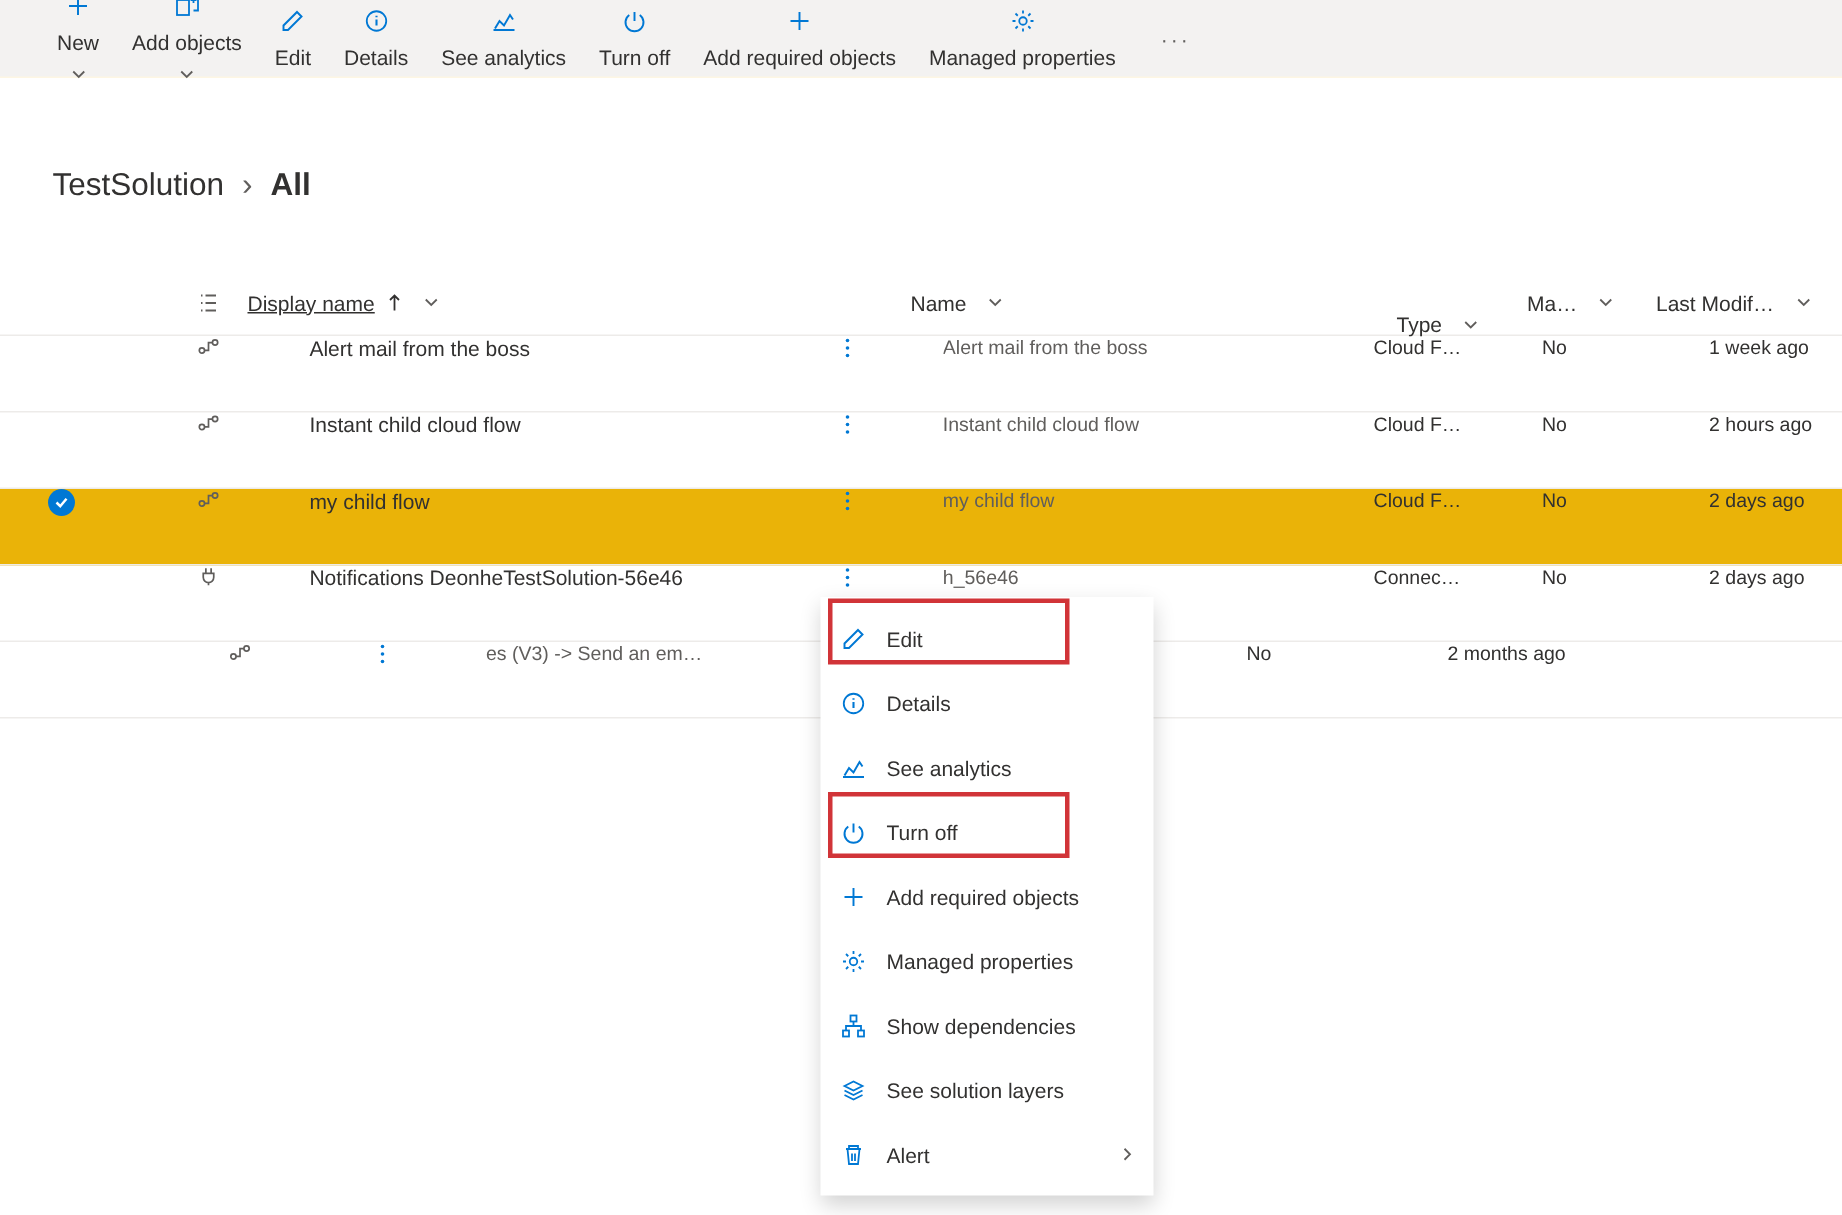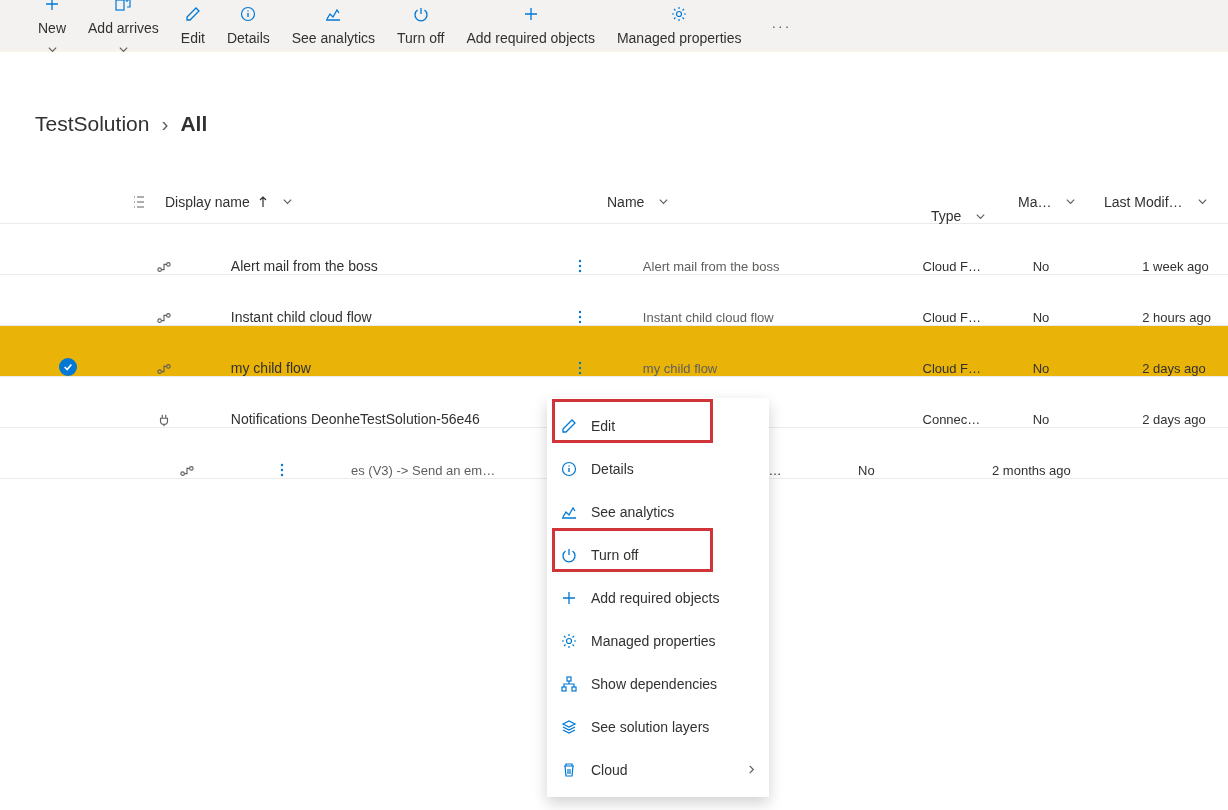--- a/index.html
+++ b/index.html
@@ -55,33 +55,33 @@
 }
 .th {
   display: flex;
   align-items: center;
   gap: 8px;
   color: #323130;
   cursor: pointer;
 }
 .col-check { width: 58px; }
 .col-icon { width: 52px; display: flex; align-items: center; justify-content: center; }
-.col-display { width: 442px; }
+.col-display { width: 442px; text-decoration: underline; }
 .col-name { width: 324px; }
 .col-type { width: 87px; margin-top: 29px; }
 .col-managed { width: 86px; }
 .col-modified { width: 120px; }
 .sort-chev { color: #605e5c; margin-left: 6px; }
 
 .row {
   display: flex;
-  align-items: flex-end;
+  align-items: flex-start;
   height: 51px;
   border-bottom: 1px solid #edebe9;
-  padding-left: 55px;
+  padding-left: 28px;
   position: relative;
   gap: 48px;
 }
 .row.selected { background: #eab308; }
 .row .col-check { display: flex; align-items: center; justify-content: flex-start; padding-left: 4px; }
 .check-circle {
   width: 18px; height: 18px; border-radius: 50%;
   background: #0078d4; display: flex; align-items: center; justify-content: center;
 }
 .row-display {
@@ -154,21 +154,21 @@
         </svg>
       </span>
   </div>
   <div class="tb-item">
     <span class="tb-icon">
         <svg width="16" height="16" viewBox="0 0 16 16">
           <rect x="1" y="4" width="8" height="10" fill="none" stroke="currentColor" stroke-width="1.2"></rect>
           <path d="M5 4V1h10v10h-3M10 4h4M12 2v4" stroke="currentColor" fill="none" stroke-width="1.2"></path>
         </svg>
       </span>
-    <span>Add arrives</span>
+    <span>Add objects</span>
     <span class="tb-chev">
         <svg width="11" height="11" viewBox="0 0 12 12">
           <path d="M2 4l4 4 4-4" stroke="currentColor" fill="none" stroke-width="1.3"></path>
         </svg>
       </span>
   </div>
   <div class="tb-item">
     <span class="tb-icon">
         <svg width="16" height="16" viewBox="0 0 16 16">
           <path d="M11 2l3 3-9 9H2v-3l9-9z" fill="none" stroke="currentColor" stroke-width="1.3"></path>
@@ -468,21 +468,21 @@
         </svg>
       </span>
     <span class="ctx-label">See solution layers</span>
   </div>
   <div class="ctx-item">
     <span class="ctx-icon">
         <svg width="16" height="16" viewBox="0 0 16 16" fill="none" stroke="currentColor" stroke-width="1.2">
           <path d="M3 4h10M5 4V2h6v2M4 4l1 10h6l1-10M7 7v5M9 7v5"></path>
         </svg>
       </span>
-    <span class="ctx-label">Cloud</span>
+    <span class="ctx-label">Alert</span>
     <span class="ctx-sub-chev">
         <svg width="11" height="11" viewBox="0 0 12 12">
           <path d="M4 2l4 4-4 4" stroke="currentColor" fill="none" stroke-width="1.3"></path>
         </svg>
       </span>
   </div>
 </div>
 
 <div class="highlight-box hl-edit"></div>
 <div class="highlight-box hl-off"></div>

